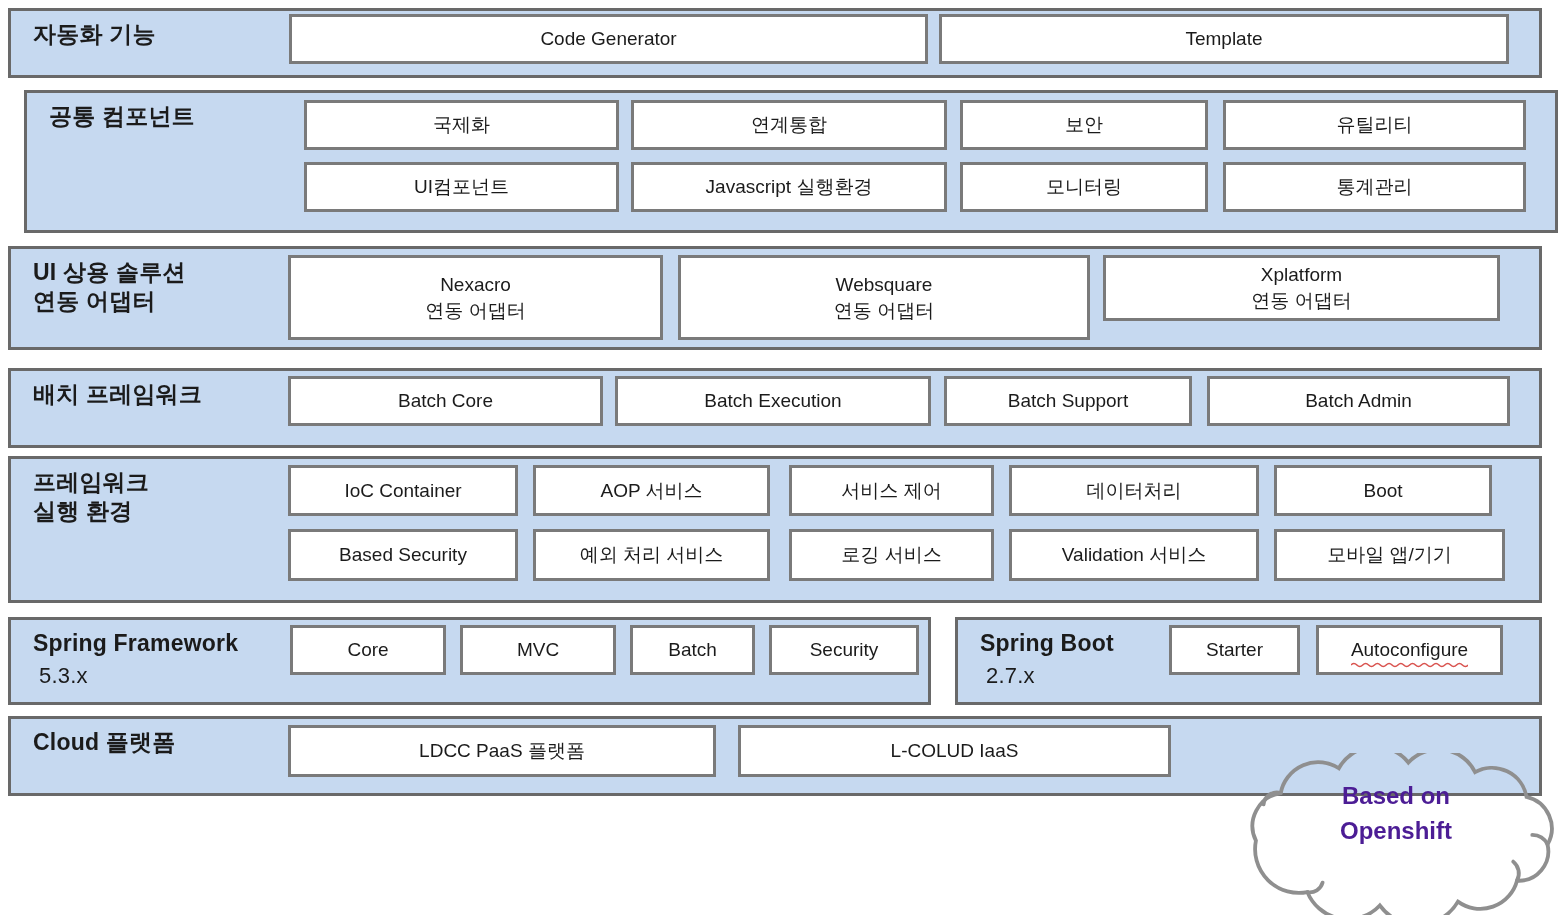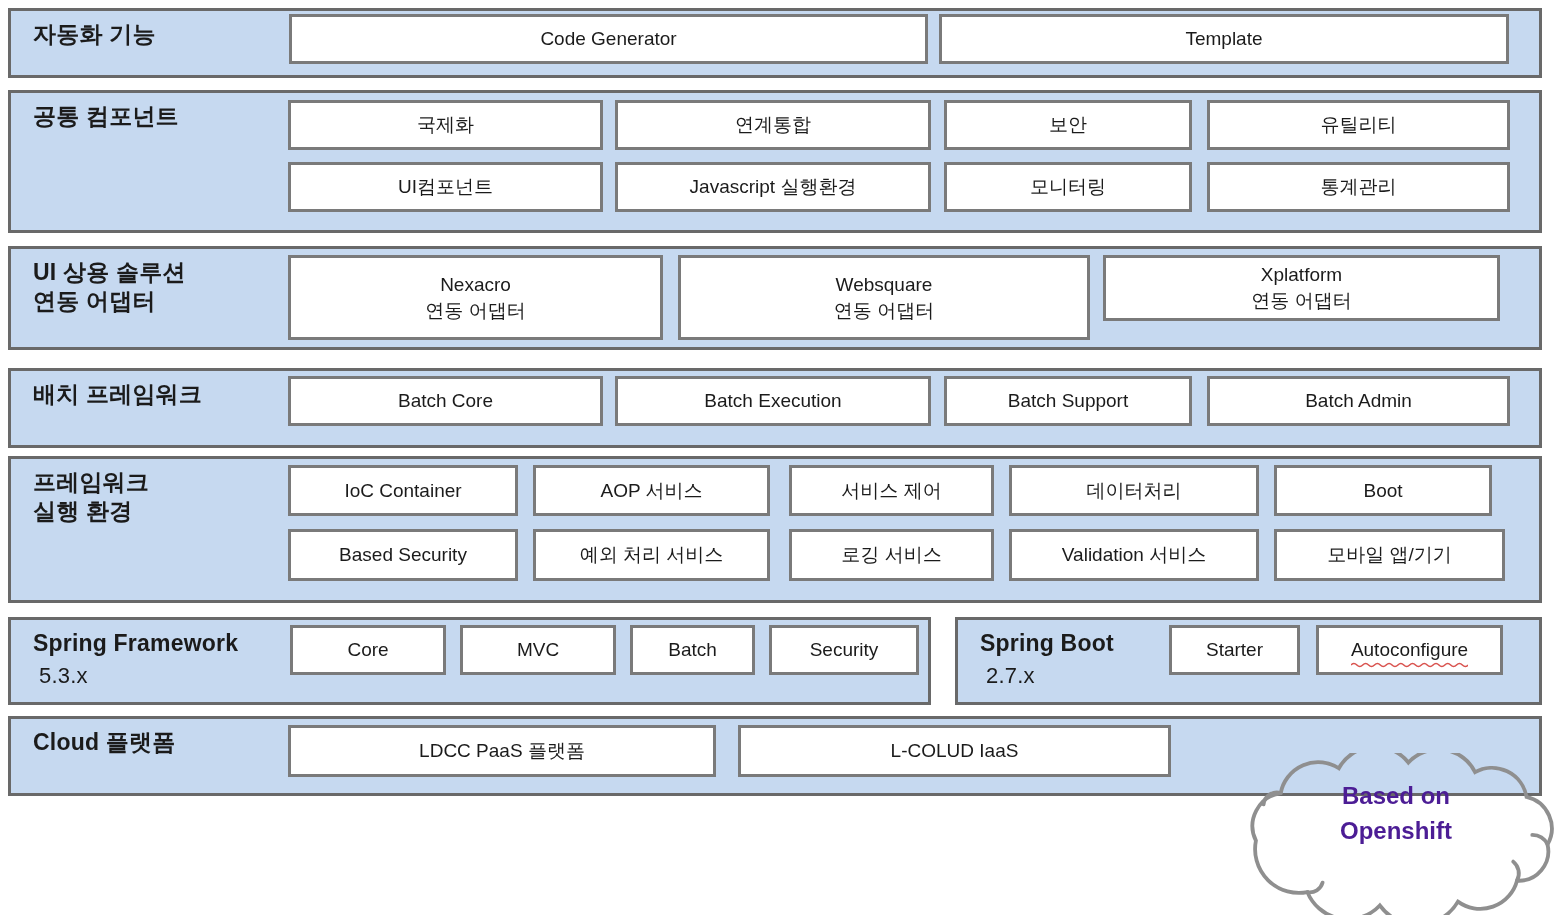--- a/index.html
+++ b/index.html
@@ -43,21 +43,21 @@
       <div class="panel-label" data-name="layer-label-automation">
         <div data-name="layer-label-line">자동화 기능</div>
       </div>
       <div class="box" data-name="component-box" style="left: 278px; top: 3px; width: 639px; height: 50px;">
         <span class="box-label" data-name="component-box-label">Code Generator</span>
       </div>
       <div class="box" data-name="component-box" style="left: 928px; top: 3px; width: 570px; height: 50px;">
         <span class="box-label" data-name="component-box-label">Template</span>
       </div>
     </div>
-    <div class="panel" data-name="layer-panel-common-components" style="left: 8px; top: 90px; width: 1534px; height: 143px;">
+    <div class="panel" data-name="layer-panel-common-components" style="left: 24px; top: 90px; width: 1534px; height: 143px;">
       <div class="panel-label" data-name="layer-label-common-components">
         <div data-name="layer-label-line">공통 컴포넌트</div>
       </div>
       <div class="box" data-name="component-box" style="left: 277px; top: 7px; width: 315px; height: 50px;">
         <span class="box-label" data-name="component-box-label">국제화</span>
       </div>
       <div class="box" data-name="component-box" style="left: 604px; top: 7px; width: 316px; height: 50px;">
         <span class="box-label" data-name="component-box-label">연계통합</span>
       </div>
       <div class="box" data-name="component-box" style="left: 933px; top: 7px; width: 248px; height: 50px;">

